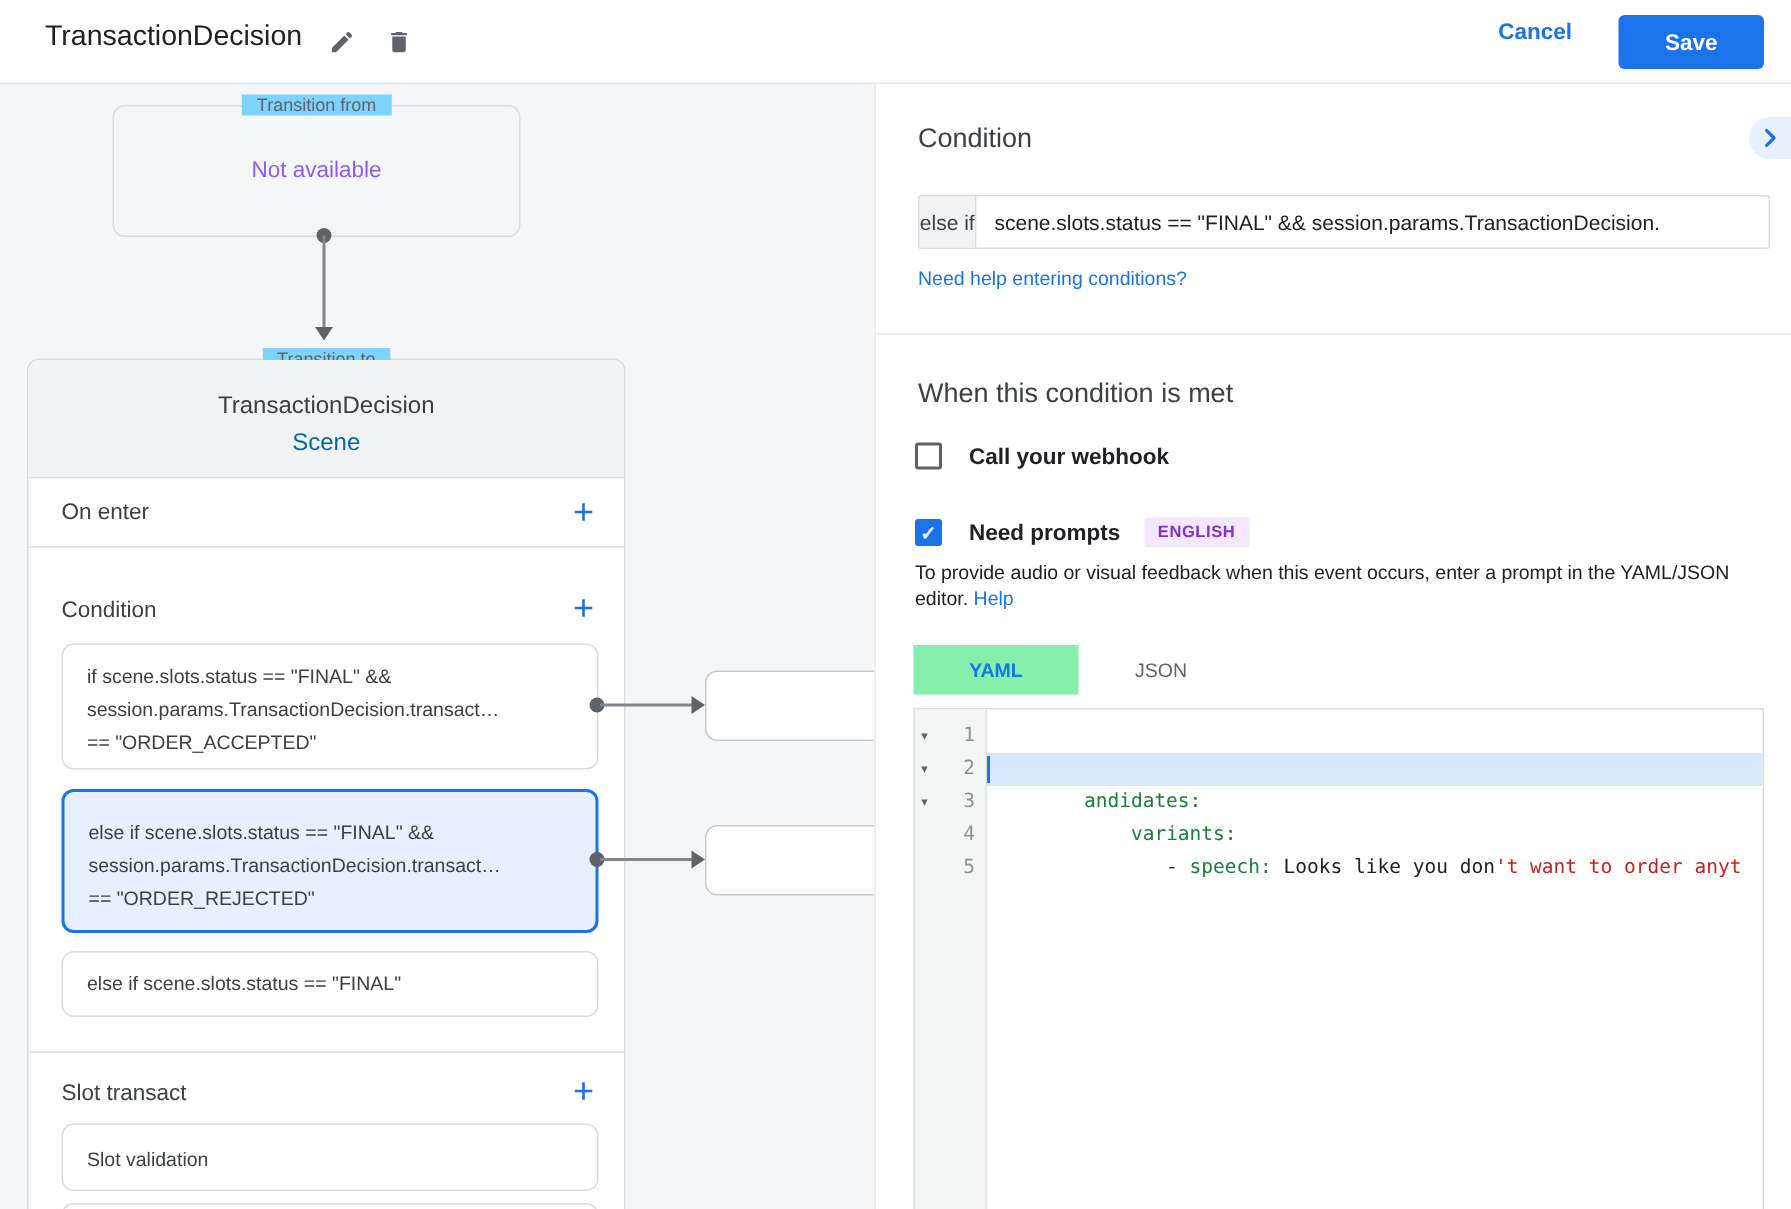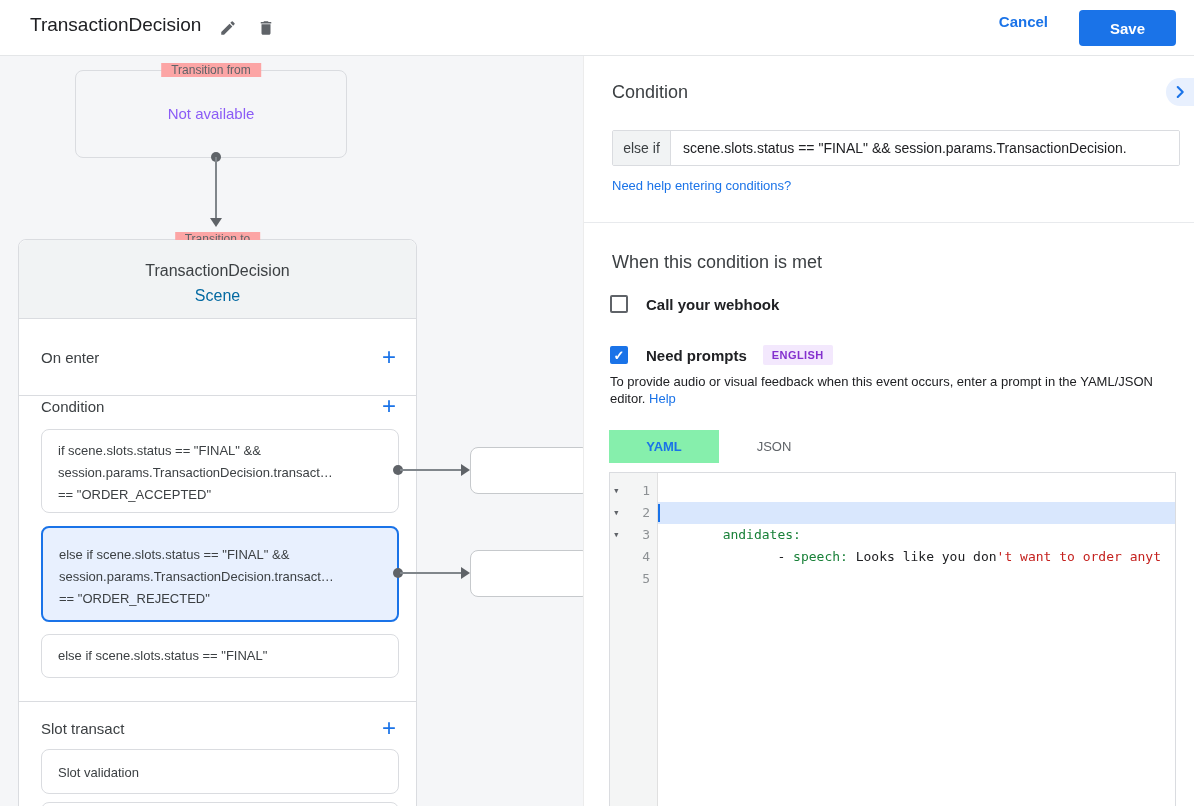--- a/index.html
+++ b/index.html
@@ -18,21 +18,21 @@
   .btn-save { position:absolute; right:18px; top:10px; width:97px; height:36px;
     background:#1a73e8; color:#fff; font-size:15px; font-weight:700; border:none;
     border-radius:4px; display:flex; align-items:center; justify-content:center; cursor:pointer; }
 
   
   .canvas { position:absolute; left:0; top:56px; width:583px; height:750px;
     background:#f5f6f8; overflow:hidden; }
 
   .fieldset-box { position:absolute; border:1px solid #dadce0; border-radius:8px; }
   .legend { position:absolute; top:-8px; left:50%; transform:translateX(-50%);
-    background:#fca5a5; padding:0 10px; font-size:12px; color:#5f6368; white-space:nowrap; }
+    background:#7dd3fc; padding:0 10px; font-size:12px; color:#5f6368; white-space:nowrap; }
 
   .tf-box { left:75px; top:14px; width:272px; height:88px; }
   .tf-value { position:absolute; left:0; right:0; top:34px; text-align:center;
     font-size:15px; color:#8b5cf6; }
 
   .dot { position:absolute; width:10px; height:10px; border-radius:50%; background:#5f6368; }
   .vline { position:absolute; left:215px; top:101px; width:2px; height:62px; background:#80868b; }
   .arrow-down { position:absolute; left:210px; top:162px; width:0; height:0;
     border-left:6px solid transparent; border-right:6px solid transparent; border-top:9px solid #5f6368; }
 
@@ -40,21 +40,21 @@
   .tt-header { position:absolute; left:0; right:0; top:0; height:79px; background:#f1f3f4;
     border-bottom:1px solid #dadce0; border-radius:8px 8px 0 0; text-align:center; padding-top:22px; }
   .tt-name { font-size:16px; color:#3c4043; }
   .tt-type { font-size:16px; color:#0369a1; margin-top:7px; }
 
   .section-row { position:absolute; left:0; right:0; display:flex; align-items:center;
     padding:0 20px 0 22px; }
   .section-label { font-size:15px; color:#3c4043; flex:1; }
   .plus { color:#1a73e8; font-size:24px; font-weight:300; line-height:20px; cursor:pointer; }
 
-  .row-onenter { top:79px; height:77px; border-bottom:1px solid #dadce0; }
+  .row-onenter { top:79px; height:46px; border-bottom:1px solid #dadce0; }
   .row-condition { top:146px; height:40px; }
   .divider-h { position:absolute; left:0; right:0; height:0; border-top:1px solid #dadce0; }
   .row-slot { top:470px; height:36px; }
 
   .card { position:absolute; left:22px; width:358px; background:#fff;
     border:1px solid #dadce0; border-radius:8px; padding:10px 16px;
     font-size:13px; color:#3c4043; line-height:22px; cursor:pointer; }
   .card span { display:block; white-space:nowrap; overflow:hidden; }
   .card-1 { top:189px; height:84px; }
   .card-2 { top:286px; height:96px; padding-top:16px; background:#e8f0fe;
@@ -75,21 +75,21 @@
   
   .panel { position:absolute; left:583px; top:56px; width:611px; height:750px;
     background:#fff; border-left:1px solid #ececec; }
   .panel-title { position:absolute; left:28px; top:26px; font-size:18px; color:#3c4043; }
   .collapse-btn { position:absolute; right:0; top:22px; width:28px; height:28px;
     background:#e8f0fe; border-radius:14px 0 0 14px; display:flex; align-items:center;
     justify-content:center; cursor:pointer; }
 
   .cond-row { position:absolute; left:28px; top:74px; right:14px; height:36px;
     display:flex; border:1px solid #dadce0; border-radius:2px; overflow:hidden; }
-  .cond-prefix { width:58px; background:#f1f3f4; border-right:1px solid #dadce0;
+  .cond-prefix { width:38px; background:#f1f3f4; border-right:1px solid #dadce0;
     display:flex; align-items:center; justify-content:center; font-size:14px; color:#3c4043; }
   .cond-input { flex:1; border:none; outline:none; font-size:14px; color:#202124;
     padding:0 0 0 12px; font-family:"Liberation Sans", sans-serif; background:#fff; white-space:nowrap; }
   .link { color:#1a73e8; font-size:13px; cursor:pointer; }
   .help-link { position:absolute; left:28px; top:122px; }
   .panel-divider { position:absolute; left:0; right:0; top:166px; border-top:1px solid #e8eaed; }
 
   .when-title { position:absolute; left:28px; top:196px; font-size:18px; color:#3c4043; }
 
   .check-row { position:absolute; left:26px; display:flex; align-items:center; }
@@ -283,18 +283,21 @@
       </div>
     </div>
     <div class="code">
       <div class="code-row">
         <span class="seg-plain">- </span><span class="seg-key">first_simple:</span>
       </div>
       <div class="code-row hl">
         <span class="caret"></span><span class="seg-key">andidates:</span>
       </div>
       <div class="code-row">
+        <span class="seg-plain">    </span><span class="seg-key">variants:</span>
+      </div>
+      <div class="code-row">
         <span class="seg-plain">       - </span><span class="seg-key">speech:</span><span class="seg-plain"> Looks like you don</span><span class="seg-string">'t want to order anyt</span>
       </div>
       <div class="code-row"></div>
     </div>
   </div>
 </div>
 
 </body></html>

